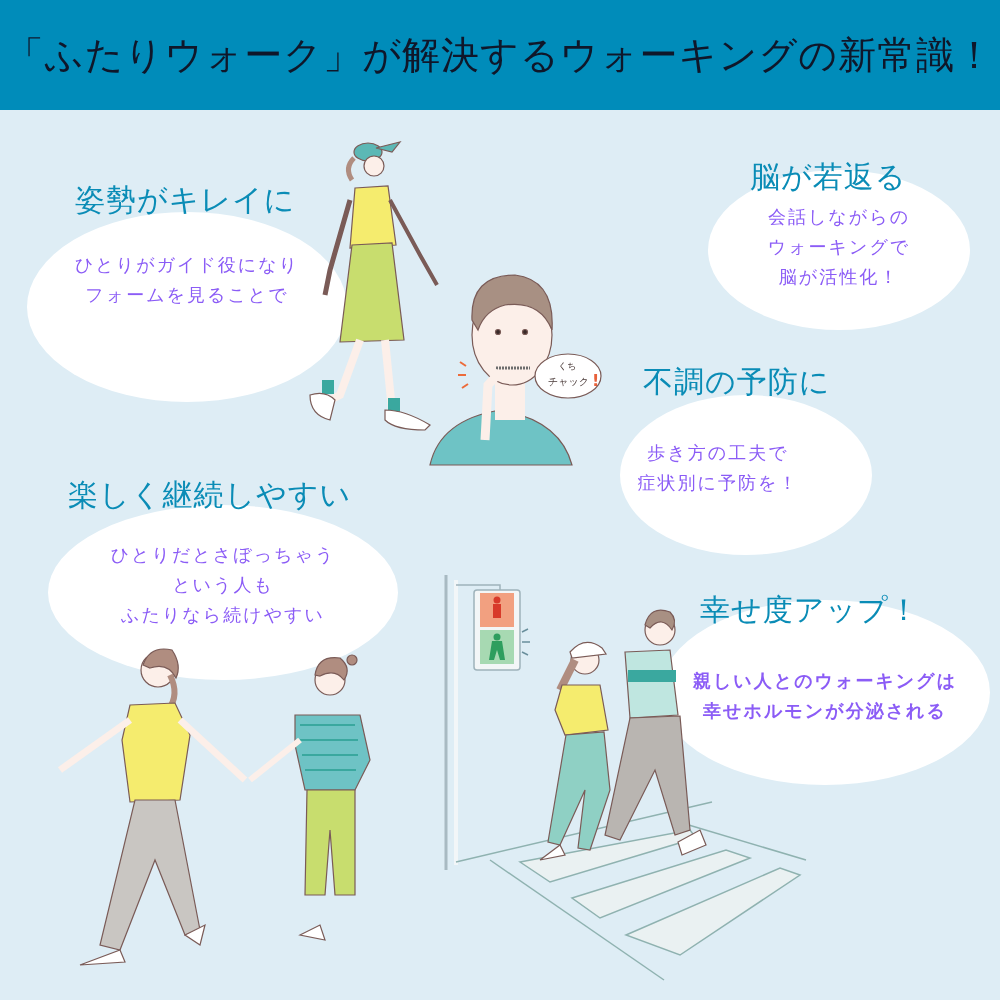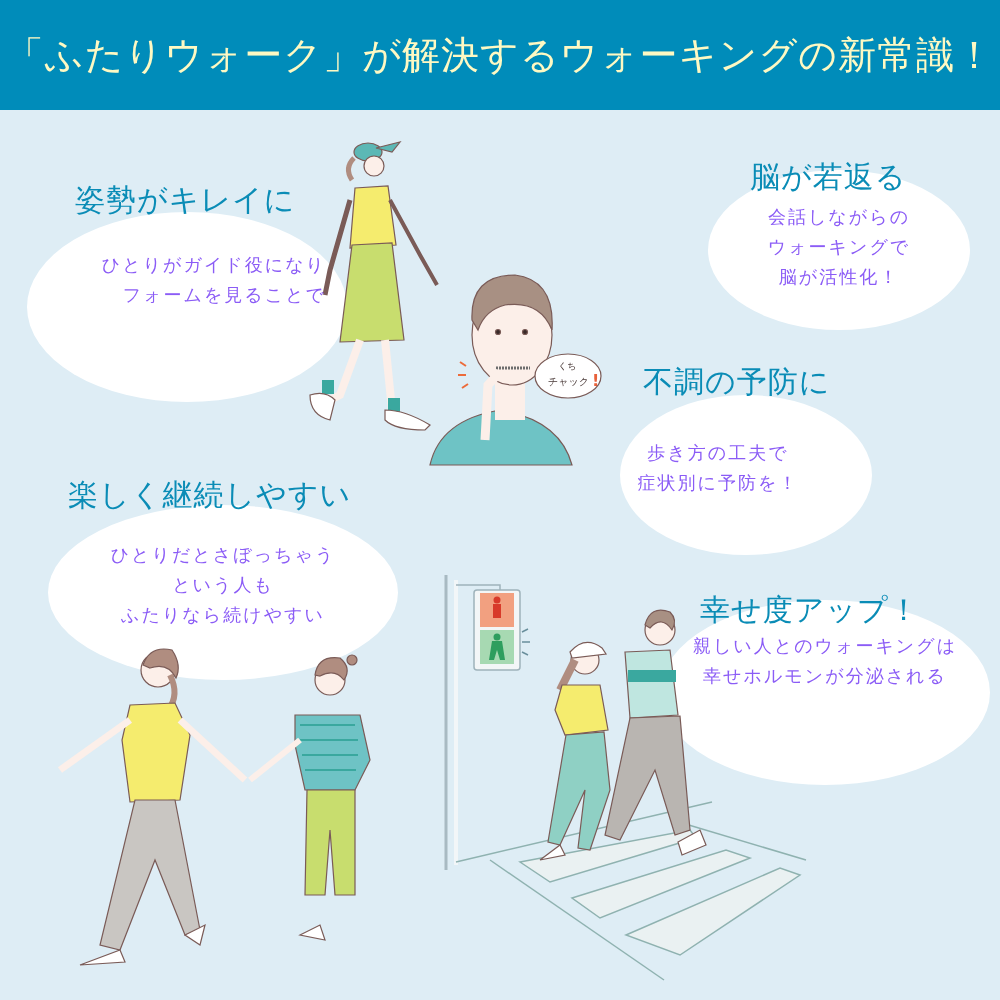--- a/index.html
+++ b/index.html
@@ -8,21 +8,21 @@
       background: #deedf5;
       font-family: "DejaVu Sans", "Liberation Sans", sans-serif;
       position: relative;
     }
     .header {
       position: absolute; left: 0; top: 0; width: 1000px; height: 110px;
       background: #008cba;
       display: flex; align-items: center; justify-content: center;
     }
     .header-title {
-      color: #fef9c3; font-size: 38px; letter-spacing: 1px; white-space: nowrap;
+      color: #0f172a; font-size: 38px; letter-spacing: 1px; white-space: nowrap;
     }
     .bubble {
       position: absolute; background: #ffffff; border-radius: 50%;
     }
     .heading {
       position: absolute; color: #0a8cb6; font-size: 30px; white-space: nowrap;
       letter-spacing: 1px;
     }
     .body-text {
       position: absolute; color: #8b5cf6; font-size: 18px; line-height: 30px;
@@ -132,21 +132,21 @@
     <circle cx="660" cy="630" r="15" fill="#fcefe9"></circle>
     <path d="M645 625 Q650 605 670 612 Q678 620 672 630 Q662 615 650 628 Z" fill="#a89083"></path>
     <path d="M625 652 L670 650 L678 715 L630 718 Z" fill="#bfe6e0"></path>
     <rect x="628" y="670" width="48" height="12" fill="#3aa89f" stroke="none"></rect>
     <path d="M630 718 L680 716 L690 830 L675 835 L655 770 L620 840 L605 835 Z" fill="#b9b5b1"></path>
     <path d="M678 842 L700 830 L706 845 L682 855 Z" fill="#ffffff"></path>
   </g>
 </svg>
 
 <div class="heading" style="left:75px; top:180px;">姿勢がキレイに</div>
-<div class="body-text" style="left:48px; top:250px; width:278px;text-align:right;">
+<div class="body-text" style="left:48px; top:250px; width:278px;">
   <span>ひとりがガイド役になり</span>
   <span>フォームを見ることで</span>
 </div>
 
 <div class="heading" style="left:750px; top:157px;">脳が若返る</div>
 <div class="body-text" style="left:708px; top:202px; width:262px;">
   <span>会話しながらの</span>
   <span>ウォーキングで</span>
   <span>脳が活性化！</span>
 </div>
@@ -158,16 +158,16 @@
 </div>
 
 <div class="heading" style="left:68px; top:475px;">楽しく継続しやすい</div>
 <div class="body-text" style="left:48px; top:540px; width:350px;">
   <span>ひとりだとさぼっちゃう</span>
   <span>という人も</span>
   <span>ふたりなら続けやすい</span>
 </div>
 
 <div class="heading" style="left:700px; top:590px;">幸せ度アップ！</div>
-<div class="body-text" style="left:660px; top:631px; width:330px;">
+<div class="body-text" style="left:660px; top:666px; width:330px;font-weight:bold;">
   <span>親しい人とのウォーキングは</span>
   <span>幸せホルモンが分泌される</span>
 </div>
 
 </body></html>

